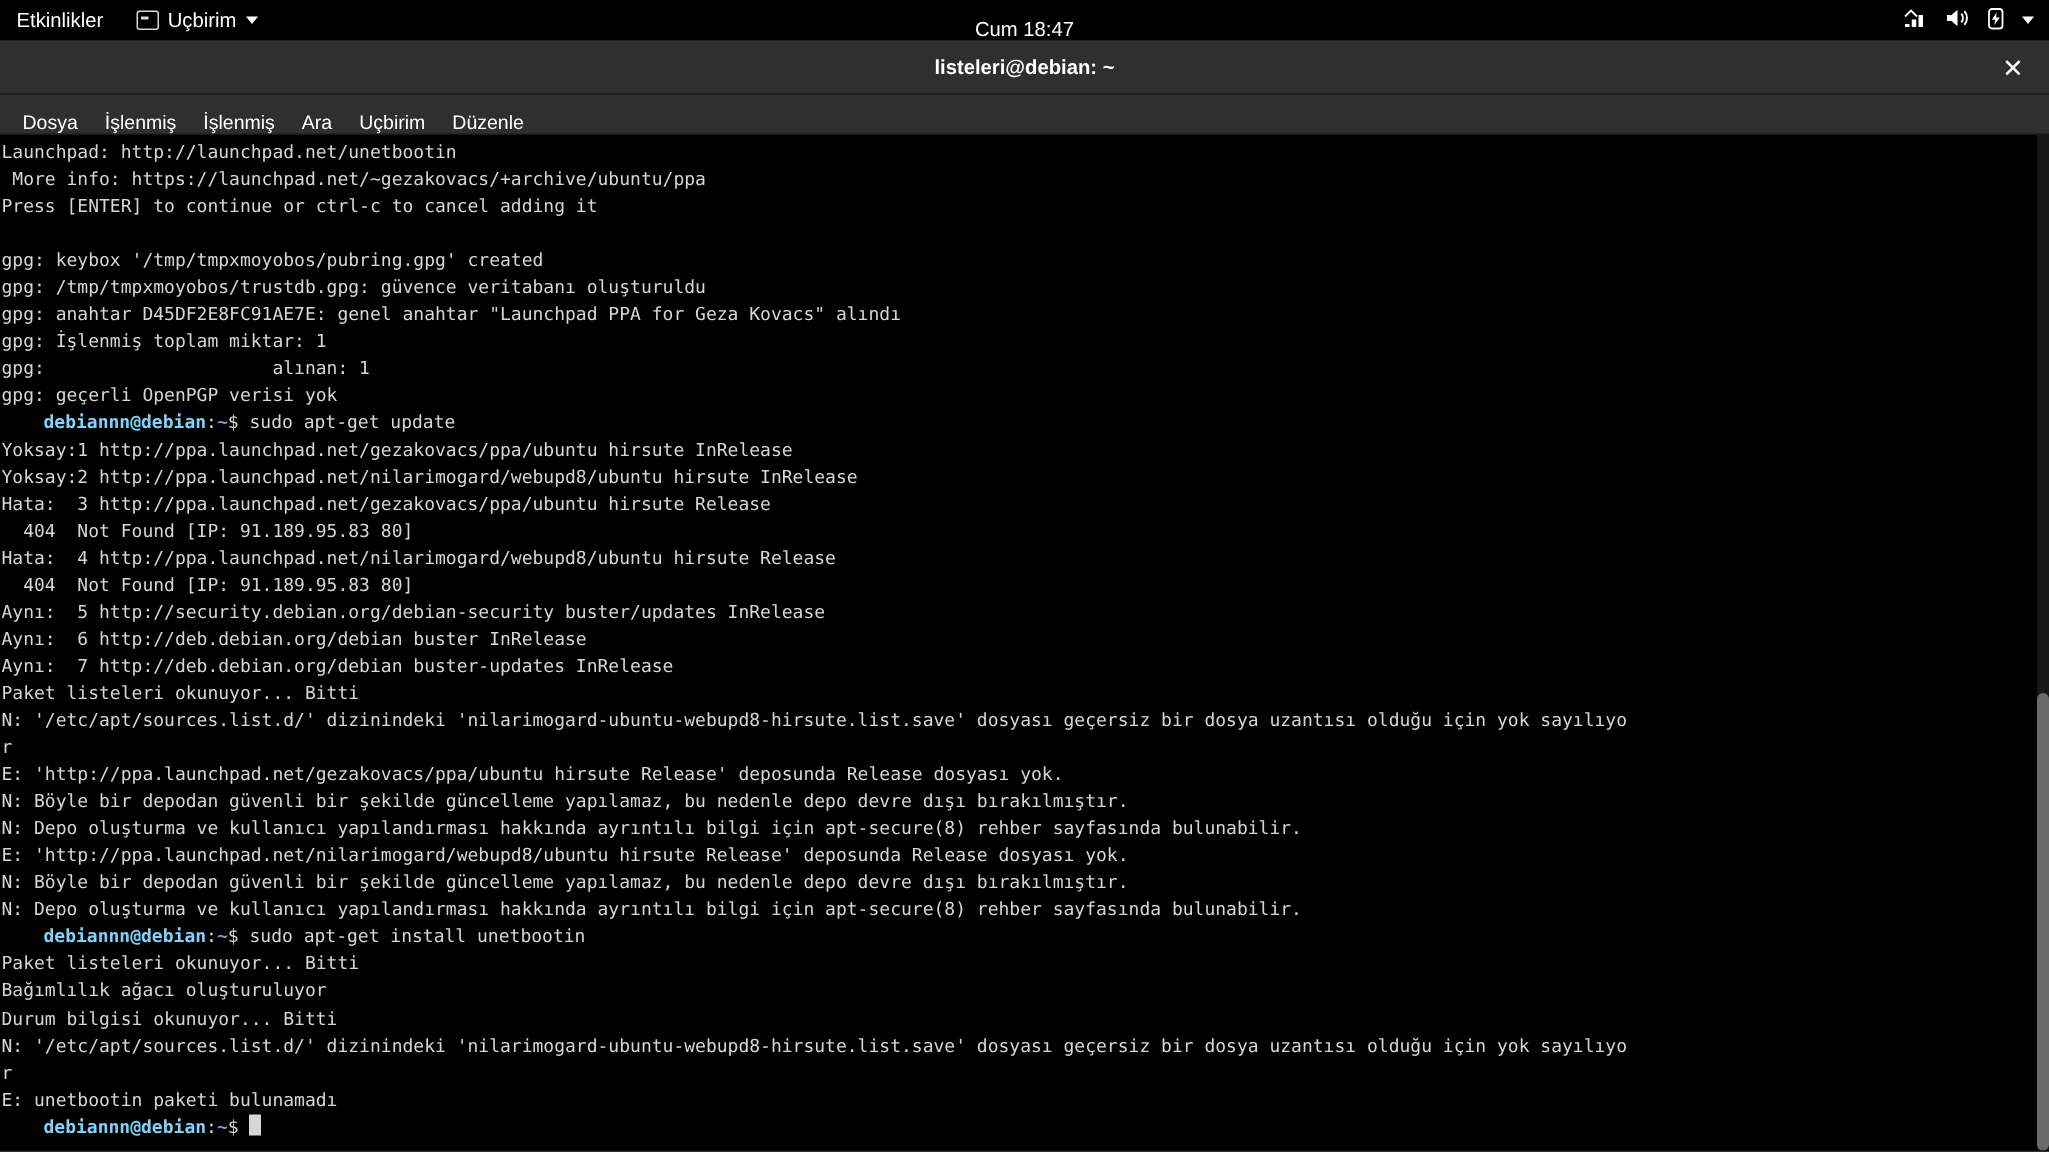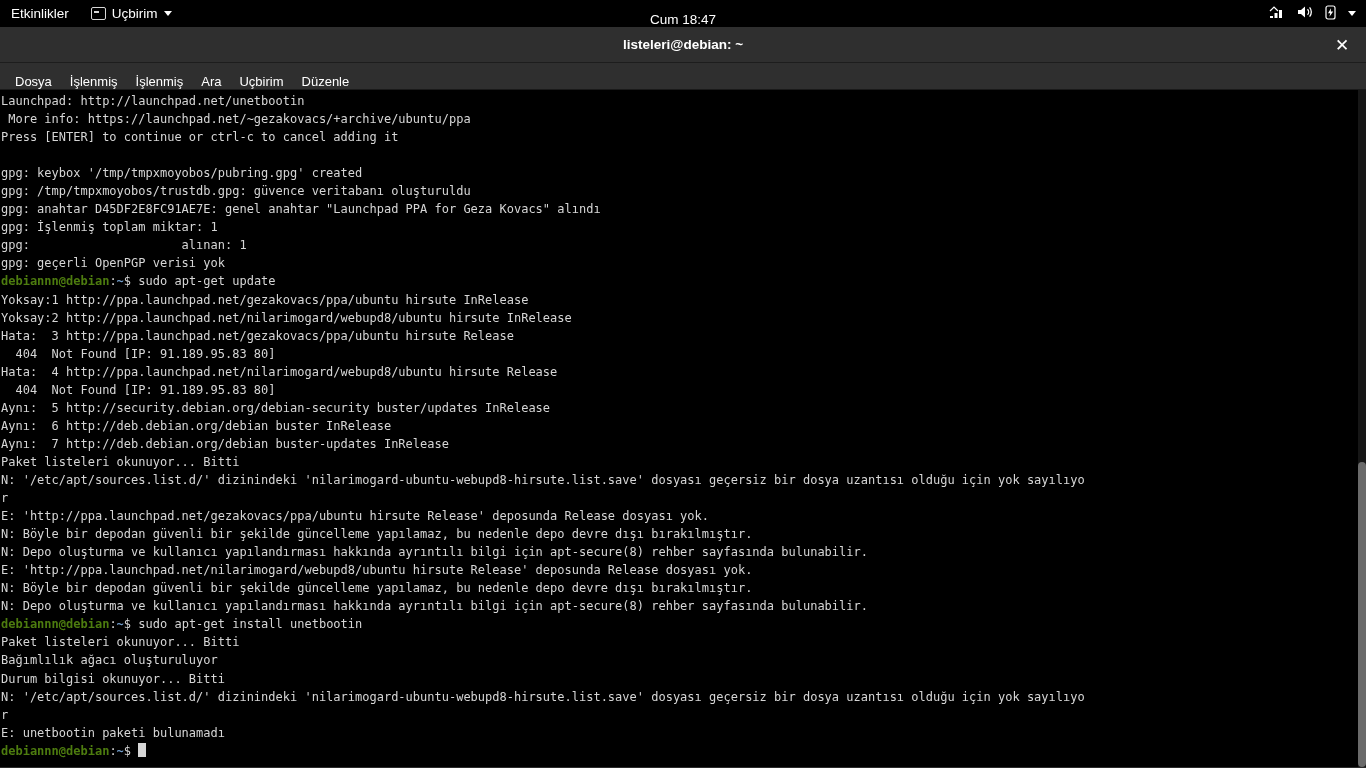--- a/index.html
+++ b/index.html
@@ -107,21 +107,21 @@
     padding: 2px 0 0 0;
     background: #000;
     color: #d6d6d6;
     font-family: "DejaVu Sans Mono", monospace;
     font-size: 12px;
     line-height: 18.05px;
     white-space: pre;
     overflow: hidden;
   }
   .line { height: 18.05px; padding-left: 1px; }
-  .prompt-user { color: #4d7c0f; font-weight: bold; }
+  .prompt-user { color: #7dd3fc; font-weight: bold; padding-left: 28px; }
   .prompt-punct { color: #d6d6d6; }
   .prompt-path { color: #729fcf; font-weight: bold; }
   .cursor {
     display: inline-block;
     width: 8px; height: 14px;
     background: #d6d6d6;
     vertical-align: -2px;
   }
 
   

